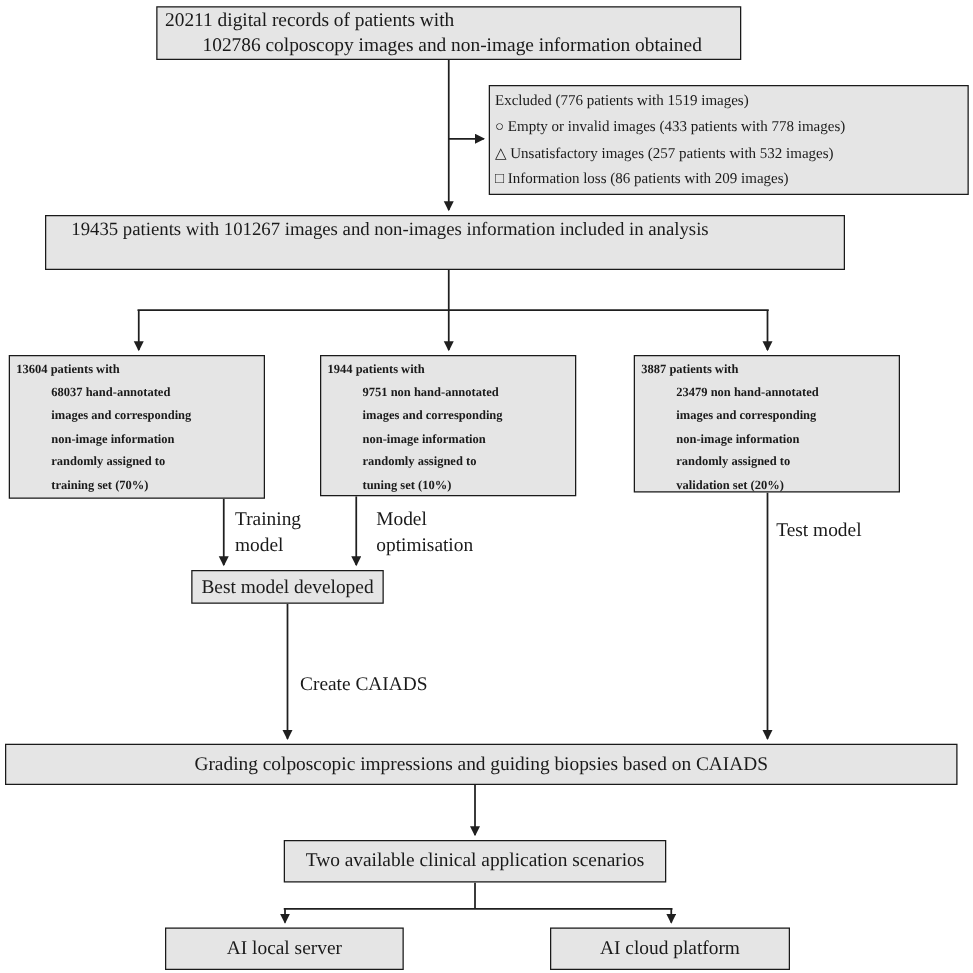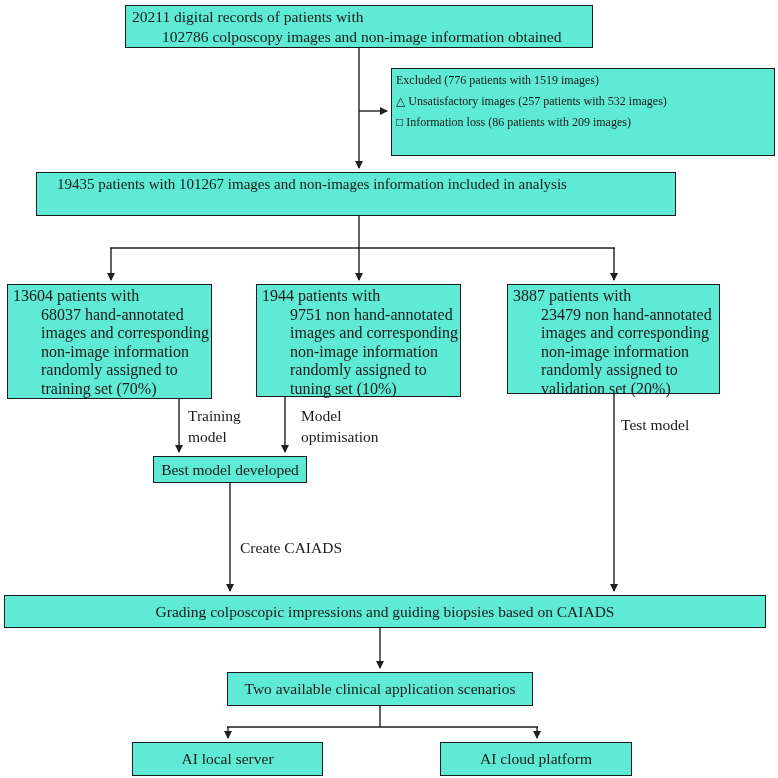--- a/index.html
+++ b/index.html
@@ -25,37 +25,37 @@
     z-index: 1;
   }
   svg.connectors line {
     stroke: #1f1f1f;
     stroke-width: 1.4;
   }
   .box {
     position: absolute;
     box-sizing: border-box;
     border: 1.5px solid #1a1a1a;
-    background: #5eead4;
+    background: #e5e5e5;
     z-index: 2;
   }
   .box .tline {
     white-space: nowrap;
     line-height: 20px;
   }
   .box.multi {
     padding: 1px 6px;
   }
   .records-box { font-size: 15.5px; }
   .records-box .tline { line-height: 20px; }
   .excluded-box { font-size: 12px; padding: 1px 4px; }
   .excluded-box .tline { line-height: 20.8px; }
   .included-box { font-size: 15px; padding: 1px 20px; }
   .included-box .tline { line-height: 20.5px; }
-  .set-box { font-size: 16px; padding: 2px 5px; }
+  .set-box { font-size: 10px; padding: 2px 5px; font-weight: bold; }
   .set-box .tline { line-height: 18.6px; }
   .indent30 { padding-left: 30px; }
   .indent28 { padding-left: 28px; }
   .center-box {
     display: flex;
     align-items: center;
     justify-content: center;
     font-size: 15.5px;
     text-align: center;
   }
@@ -114,20 +114,21 @@
     </g>
   </svg>
 
   <div class="box multi records-box" style="left:125px; top:5px; width:468px; height:43px;">
     <div class="tline">20211 digital records of patients with</div>
     <div class="tline indent30">102786 colposcopy images and non-image information obtained</div>
   </div>
 
   <div class="box excluded-box" style="left:391px; top:68px; width:384px; height:88px;">
     <div class="tline">Excluded (776 patients with 1519 images)</div>
+    <div class="tline">○ Empty or invalid images (433 patients with 778 images)</div>
     <div class="tline">△ Unsatisfactory images (257 patients with 532 images)</div>
     <div class="tline">□ Information loss (86 patients with 209 images)</div>
   </div>
 
   <div class="box included-box" style="left:36px; top:172px; width:640px; height:44px;">
     <div class="tline">19435 patients with 101267 images and non-images information included in analysis</div>
   </div>
 
   <div class="box set-box" style="left:7px; top:284px; width:205px; height:115px;">
     <div class="tline">13604 patients with</div>

